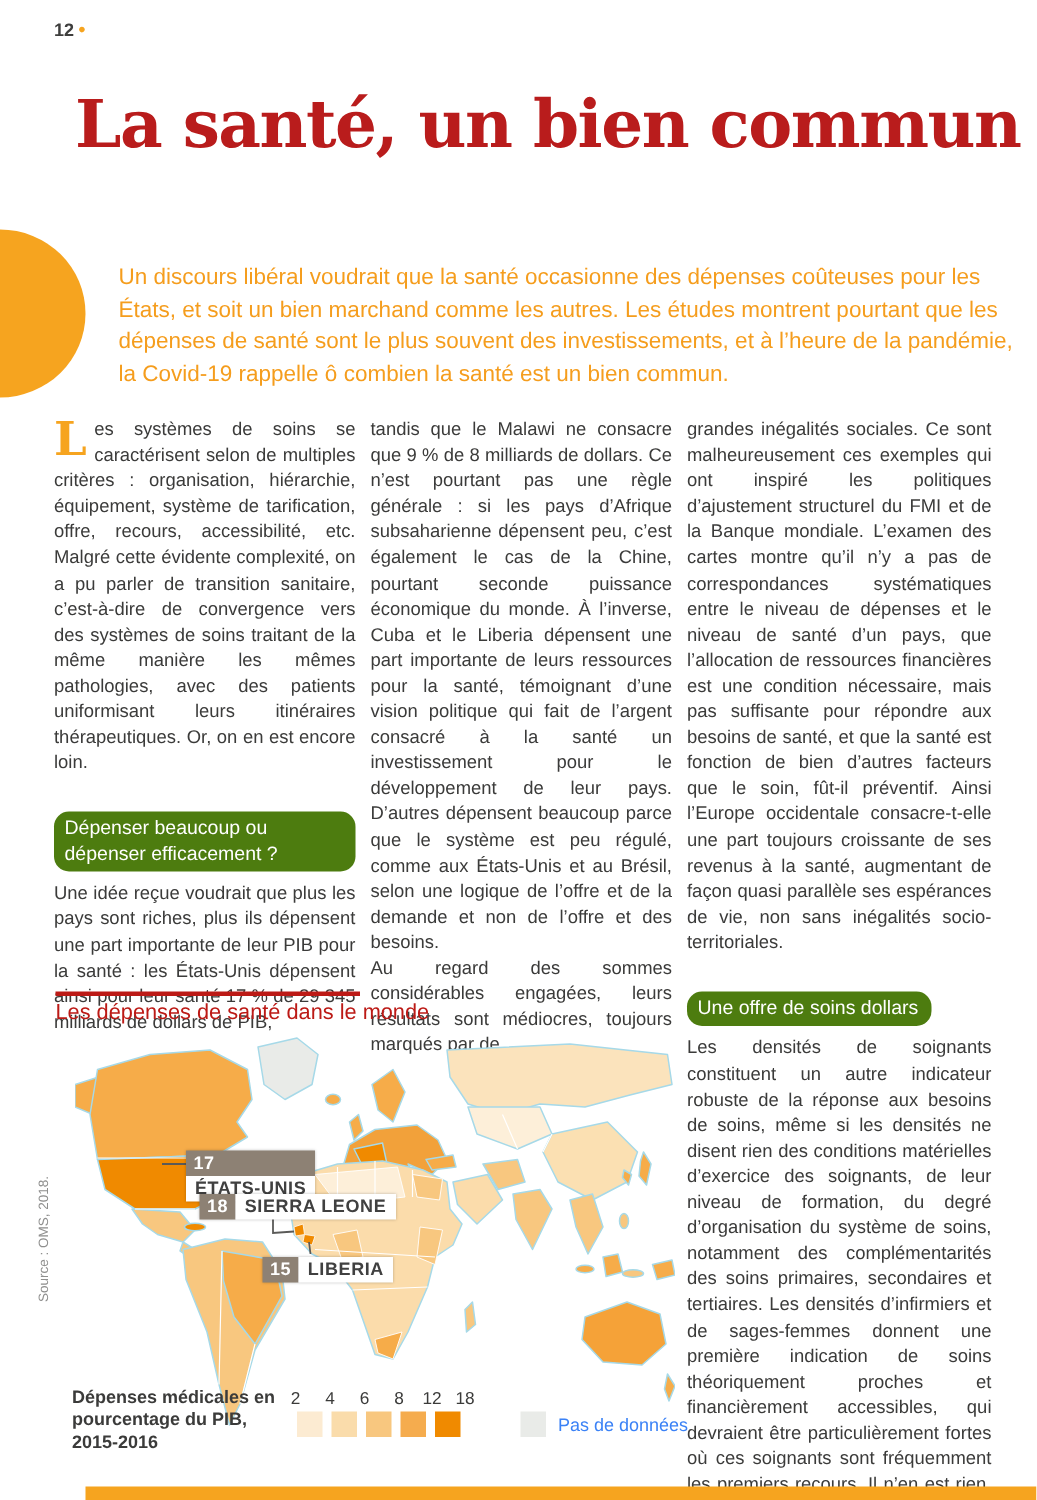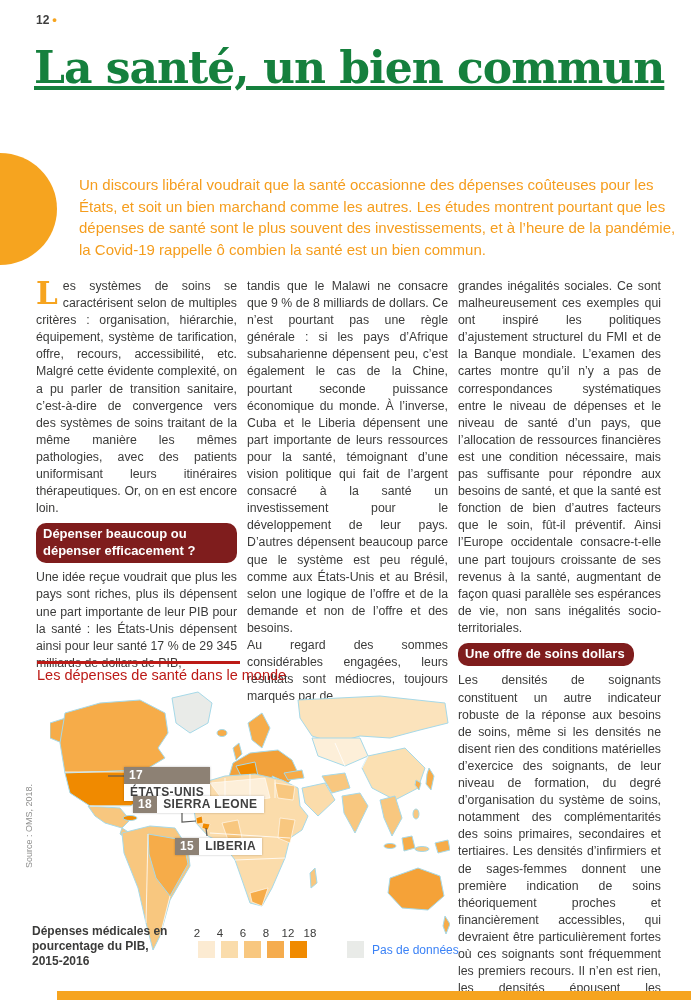--- a/index.html
+++ b/index.html
@@ -1,53 +1,53 @@
 <!DOCTYPE html>
 <html><head>
 <meta charset="utf-8">
 <style>
   html,body{margin:0;padding:0;background:#fff;}
   .page{position:relative;width:691px;height:1000px;background:#fff;overflow:hidden;
         font-family:"Liberation Sans",sans-serif;color:#3b3b3a;padding-left:36px;}
   
   .pageno{position:absolute;left:36px;top:12px;font-size:12px;font-weight:bold;color:#3e3e3d;}
   .pageno .dot{color:#f6a41f;margin-left:3px;font-size:13px;}
-  h1.title{position:absolute;left:34px;top:44px;margin:0;width:640px;
+  h1.title{position:absolute;left:34px;top:44px;margin:16px;width:640px;
            font-family:"DejaVu Serif",serif;font-weight:bold;
-           font-size:44px;line-height:48px;color:#15803d;letter-spacing:-1px;text-decoration:underline;}
+           font-size:44px;line-height:48px;color:#b91c1c;letter-spacing:-1px;}
   .corner-shape{position:absolute;left:0;top:153px;width:57px;height:112px;background:#f6a41f;
                 border-top-right-radius:57px 56px;border-bottom-right-radius:57px 56px;}
   .intro{position:absolute;left:63px;top:158px;width:600px;margin:16px;
          font-size:15px;line-height:21.5px;color:#f59d1d;}
   
   .col{position:absolute;top:278px;font-size:12.3px;line-height:17.1px;text-align:justify;color:#3b3b3a;}
   .col p{margin:0;}
   .col1{left:36px;width:201px;}
   .col2{left:247px;width:201px;}
   .col3{left:458px;width:203px;}
   .dropcap{float:left;color:#f6a41f;font-weight:bold;font-size:31px;line-height:27px;
            padding-right:5px;padding-top:2px;font-family:"DejaVu Serif",serif;}
-  .chip{display:block;width:fit-content;max-width:100%;box-sizing:border-box;background:#7f1d1d;color:#fff;
-        font-weight:bold;font-size:13px;line-height:16.5px;padding:3px 9px 4px 7px;border-radius:10px;
-        margin:6px 0 6px 0;text-align:left;}
+  .chip{display:block;width:fit-content;max-width:100%;box-sizing:border-box;background:#4d7c0f;color:#fff;
+        font-weight:normal;font-size:13px;line-height:16.5px;padding:3px 9px 4px 7px;border-radius:10px;
+        margin:24px 0 6px 0;text-align:left;}
   
   .map-rule{position:absolute;left:37px;top:661px;width:203px;height:3px;background:#bc1a16;}
   .map-title{position:absolute;left:37px;top:667px;margin:0;font-size:14.5px;font-weight:normal;color:#bc1a16;}
   .map-source{position:absolute;left:24px;top:868px;transform:rotate(-90deg);transform-origin:left top;
               font-size:9px;color:#8f8f8e;white-space:nowrap;}
   .map-svg{position:absolute;left:50px;top:688px;width:400px;height:265px;}
   .callout{position:absolute;display:flex;font-size:12px;font-weight:bold;letter-spacing:0.4px;
            height:17px;line-height:17px;filter:drop-shadow(0 0 1px rgba(0,0,0,0.25));}
   .callout .num{background:#8d8174;color:#fff;padding:0 5px;}
   .callout .name{background:#fff;color:#404040;padding:0 6px;white-space:nowrap;}
   .callout-us{left:124px;top:767px;flex-direction:column;}
   .callout-sl{left:133px;top:796px;}
   .callout-lib{left:175px;top:838px;}
   
-  .legend-caption{position:absolute;left:32px;top:924px;width:140px;
+  .legend-caption{position:absolute;left:48px;top:924px;width:140px;
                   font-size:12px;line-height:15px;font-weight:bold;color:#3b3b3a;}
   .legend-tick{position:absolute;top:927px;width:18px;text-align:center;font-size:11.5px;color:#3b3b3a;}
   .legend-swatches{position:absolute;left:198px;top:941px;display:flex;gap:6px;}
   .legend-swatches .sw{width:17px;height:17px;}
   .nodata-sw{position:absolute;left:347px;top:941px;width:17px;height:17px;}
   .nodata-label{position:absolute;left:372px;top:943px;font-size:12px;color:#3b82f6;}
   .bottom-bar{position:absolute;left:57px;top:991px;width:634px;height:9px;background:#f6a41f;}
 </style>
 </head>
 <body>

